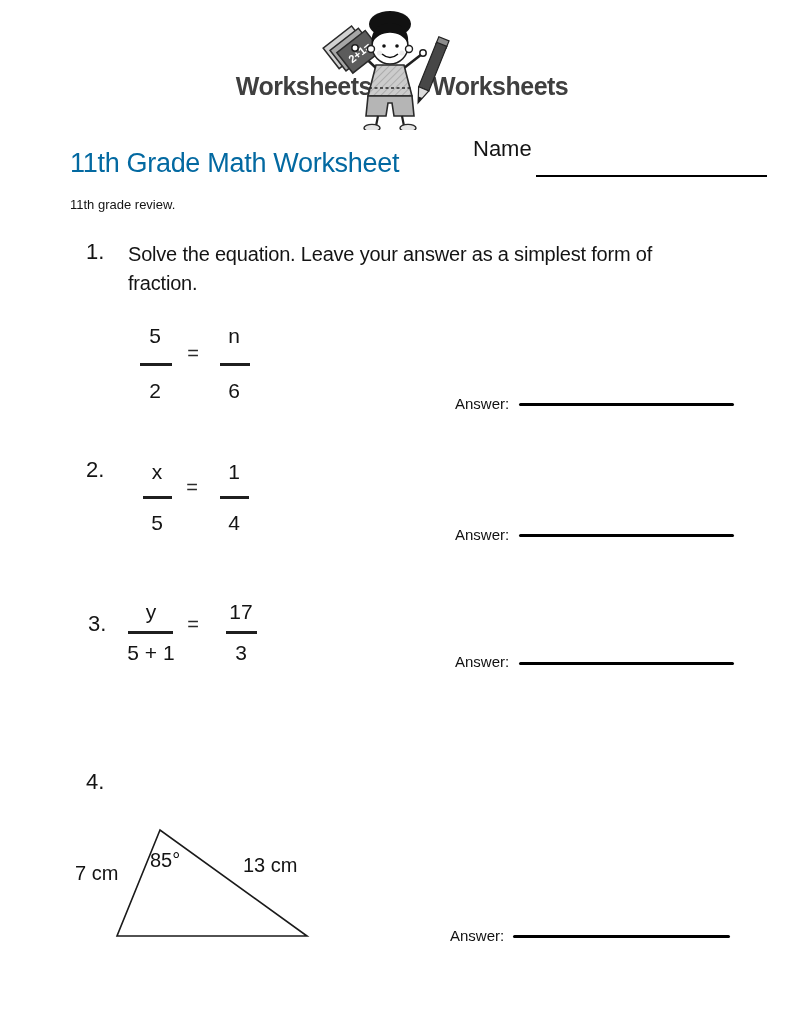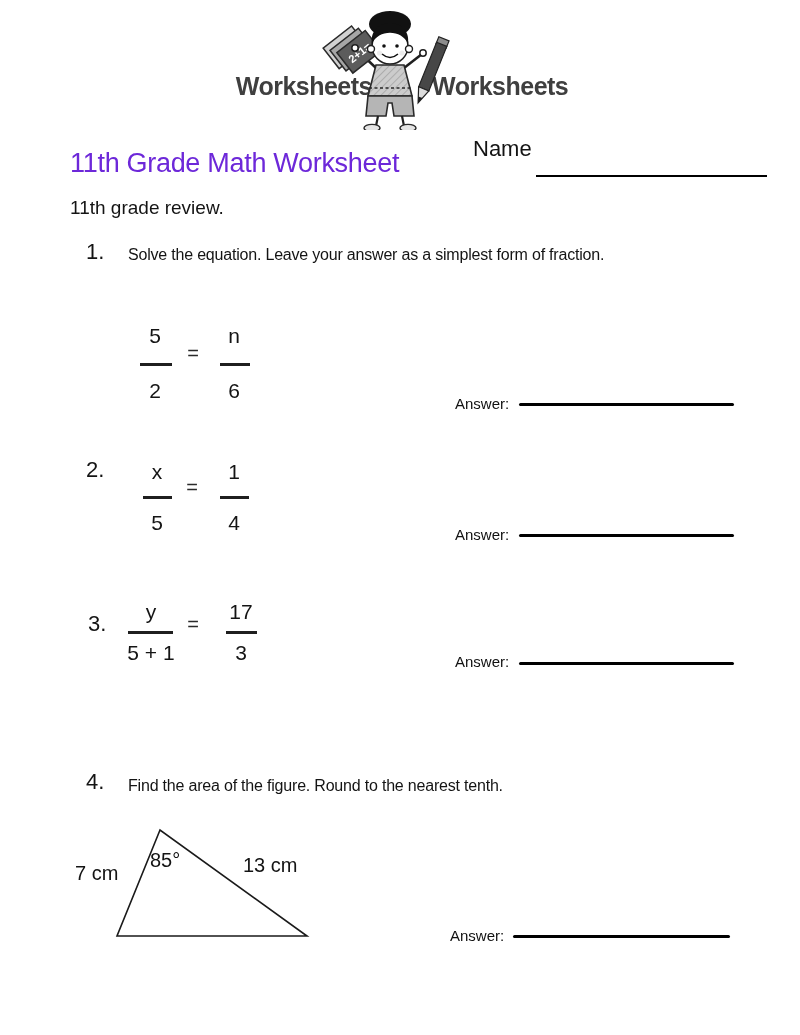--- a/index.html
+++ b/index.html
@@ -3,26 +3,26 @@
 <meta charset="utf-8">
 <style>
   html,body { margin:0; padding:0; background:#fff; }
   .page {
     position:relative; width:800px; height:1035px; background:#ffffff;
     font-family:"Liberation Sans", sans-serif; color:#1a1a1a; overflow:hidden;
   }
   .abs { position:absolute; line-height:1; white-space:nowrap; }
   .ctr { transform:translateX(-50%); }
   .logo-text { font-weight:bold; font-size:25px; color:#3f3f3f; letter-spacing:-0.5px; }
-  .title { font-size:27px; letter-spacing:-0.3px; color:#6d28d9; }
+  .title { font-size:27px; letter-spacing:-0.3px; color:#0369a1; }
   .name-label { font-size:22px; color:#141414; }
   .name-line { position:absolute; height:2px; background:#000; }
-  .subtitle { font-size:19px; color:#141414;text-align:right; }
+  .subtitle { font-size:13px; color:#141414;text-align:right; }
   .pnum { font-size:22px; color:#141414; }
-  .ptext { position:absolute; font-size:16px; line-height:29px; color:#141414; letter-spacing:-0.2px; }
+  .ptext { position:absolute; font-size:20px; line-height:29px; color:#141414; letter-spacing:-0.2px; }
   .fr { font-size:21px; color:#141414; }
   .bar { position:absolute; height:2.5px; background:#1f1f1f; }
   .eqsign { font-size:20px; color:#2a2a2a; }
   .ans-label { font-size:15px; color:#111; }
   .ans-line { position:absolute; height:3px; background:#000; border-radius:2px; }
   .figlabel { font-size:20px; color:#141414; }
   .footer { position:absolute; left:0; right:0; top:1003px; text-align:center; font-size:20px; color:#222; }
 </style>
 </head>
 <body>
@@ -122,21 +122,20 @@
   <div class="abs fr ctr" style="left:151px; top:642px;">5 + 1</div>
   <div class="abs eqsign ctr" style="left:193px; top:614px;">=</div>
   <div class="abs fr ctr" style="left:241px; top:601px;">17</div>
   <div class="bar" style="left:226px; top:631px; width:31px;"></div>
   <div class="abs fr ctr" style="left:241px; top:642px;">3</div>
 
   <div class="abs ans-label" style="left:455px; top:654px;">Answer:</div>
   <div class="ans-line" style="left:519px; top:662px; width:215px;"></div>
 
   <div class="abs pnum" style="left:86px; top:771px;">4.</div>
-  <div class="ptext" style="left:128px; top:771px;">Find the area of the figure. Round to the nearest tenth.</div>
 
   <div class="abs" style="left:108px; top:818px;">
     <svg width="210" height="126" viewBox="0 0 210 126">
       <polygon points="52,12 9,118 199,118" fill="none" stroke="#1a1a1a" stroke-width="1.6"></polygon>
     </svg>
   </div>
   <div class="abs figlabel" style="left:75px; top:863px;">7 cm</div>
   <div class="abs figlabel" style="left:150px; top:850px;">85°</div>
   <div class="abs figlabel" style="left:243px; top:855px;">13 cm</div>
 

